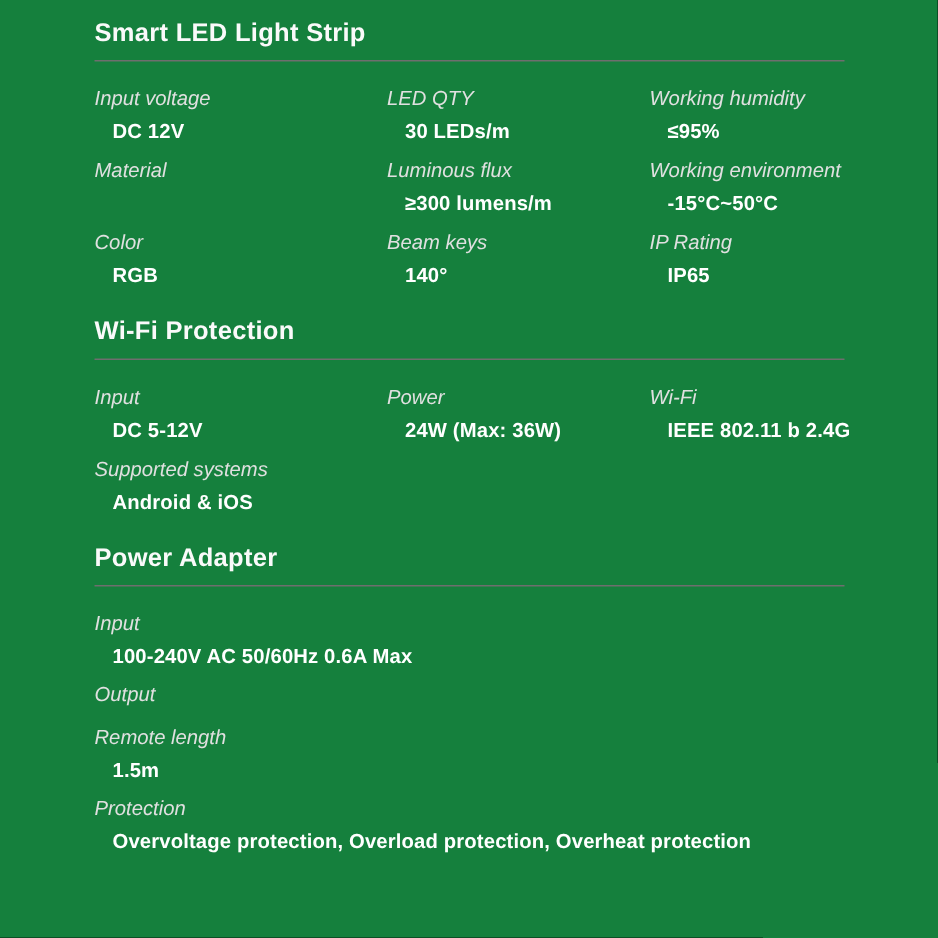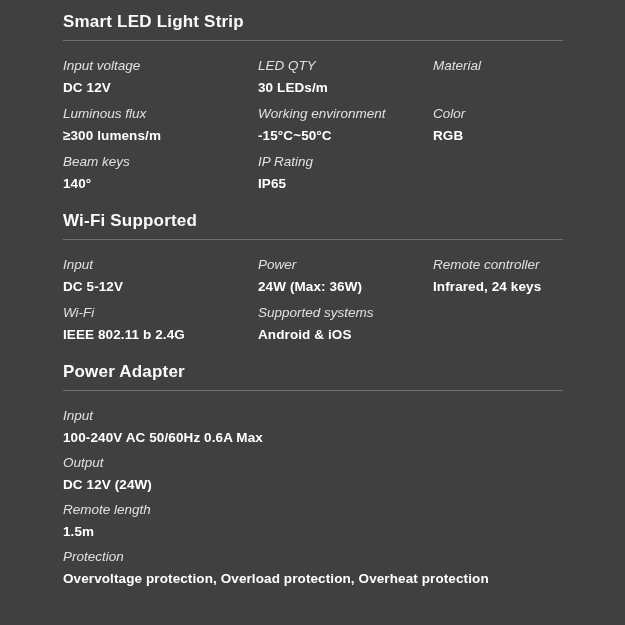--- a/index.html
+++ b/index.html
@@ -12,21 +12,21 @@
     width: 625px;
     height: 625px;
     overflow: hidden;
     font-family: "Liberation Sans", sans-serif;
     -webkit-font-smoothing: antialiased;
   }
   .sheet {
     box-sizing: border-box;
     width: 625px;
     height: 625px;
-    background: #404040;
+    background: #15803d;
     padding: 10px 62px 0 63px;
   }
   .section {
     margin: 0 0 16px 0;
   }
   .section-header {
     border-bottom: 1px solid #6e6e6e;
     padding: 0 0 7px 0;
   }
   .section-title {
@@ -61,38 +61,43 @@
     white-space: nowrap;
     font-style: italic;
   }
   .spec-value {
     font-size: 13.5px;
     line-height: 18px;
     font-weight: 700;
     letter-spacing: 0.1px;
     color: #ffffff;
     white-space: nowrap;
+    margin-left: 12px;
   }
 </style>
 </head>
 <body>
 
 <div class="sheet">
     <section class="section">
       <div class="section-header">
         <h2 class="section-title">Smart LED Light Strip</h2>
       </div>
       <div class="spec-grid">
         <div class="spec-cell">
           <div class="spec-label">Input voltage</div>
           <div class="spec-value">DC 12V</div>
         </div>
         <div class="spec-cell">
           <div class="spec-label">LED QTY</div>
           <div class="spec-value">30 LEDs/m</div>
+        </div>
+        <div class="spec-cell">
+          <div class="spec-label">Working humidity</div>
+          <div class="spec-value">≤95%</div>
         </div>
         <div class="spec-cell">
           <div class="spec-label">Material</div>
         </div>
         <div class="spec-cell">
           <div class="spec-label">Luminous flux</div>
           <div class="spec-value">≥300 lumens/m</div>
         </div>
         <div class="spec-cell">
           <div class="spec-label">Working environment</div>
@@ -107,34 +112,30 @@
           <div class="spec-value">140°</div>
         </div>
         <div class="spec-cell">
           <div class="spec-label">IP Rating</div>
           <div class="spec-value">IP65</div>
         </div>
       </div>
     </section>
     <section class="section">
       <div class="section-header">
-        <h2 class="section-title">Wi-Fi Supported</h2>
+        <h2 class="section-title">Wi-Fi Protection</h2>
       </div>
       <div class="spec-grid">
         <div class="spec-cell">
           <div class="spec-label">Input</div>
           <div class="spec-value">DC 5-12V</div>
         </div>
         <div class="spec-cell">
           <div class="spec-label">Power</div>
           <div class="spec-value">24W (Max: 36W)</div>
-        </div>
-        <div class="spec-cell">
-          <div class="spec-label">Remote controller</div>
-          <div class="spec-value">Infrared, 24 keys</div>
         </div>
         <div class="spec-cell">
           <div class="spec-label">Wi-Fi</div>
           <div class="spec-value">IEEE 802.11 b 2.4G</div>
         </div>
         <div class="spec-cell">
           <div class="spec-label">Supported systems</div>
           <div class="spec-value">Android &amp; iOS</div>
         </div>
       </div>
@@ -143,21 +144,20 @@
       <div class="section-header">
         <h2 class="section-title">Power Adapter</h2>
       </div>
       <div class="spec-grid">
         <div class="spec-cell">
           <div class="spec-label">Input</div>
           <div class="spec-value">100-240V AC 50/60Hz 0.6A Max</div>
         </div>
         <div class="spec-cell">
           <div class="spec-label">Output</div>
-          <div class="spec-value">DC 12V (24W)</div>
         </div>
         <div class="spec-cell">
           <div class="spec-label">Remote length</div>
           <div class="spec-value">1.5m</div>
         </div>
         <div class="spec-cell">
           <div class="spec-label">Protection</div>
           <div class="spec-value">Overvoltage protection, Overload protection, Overheat protection</div>
         </div>
       </div>

